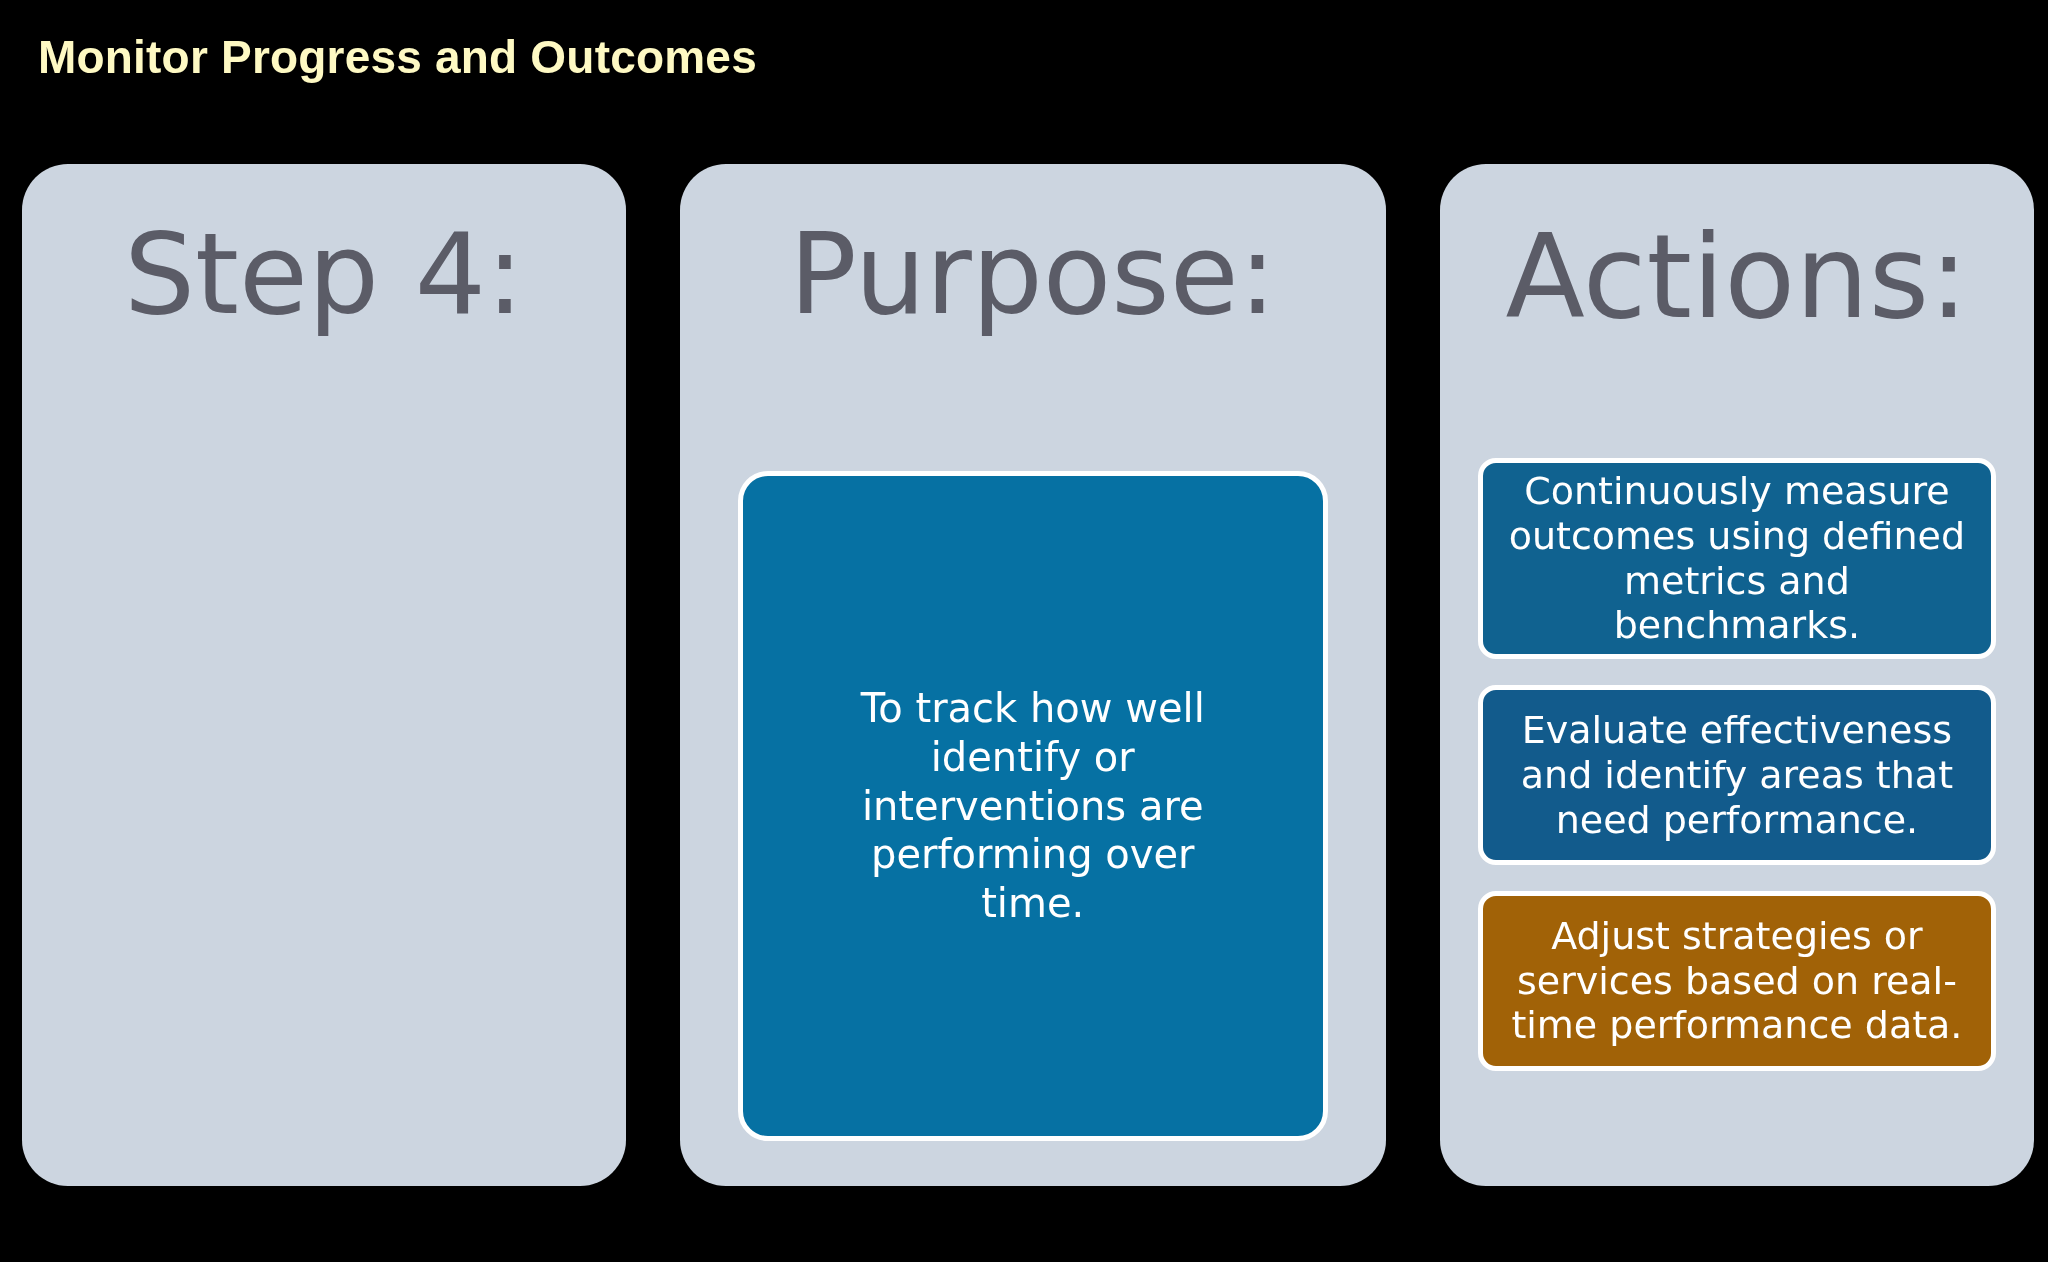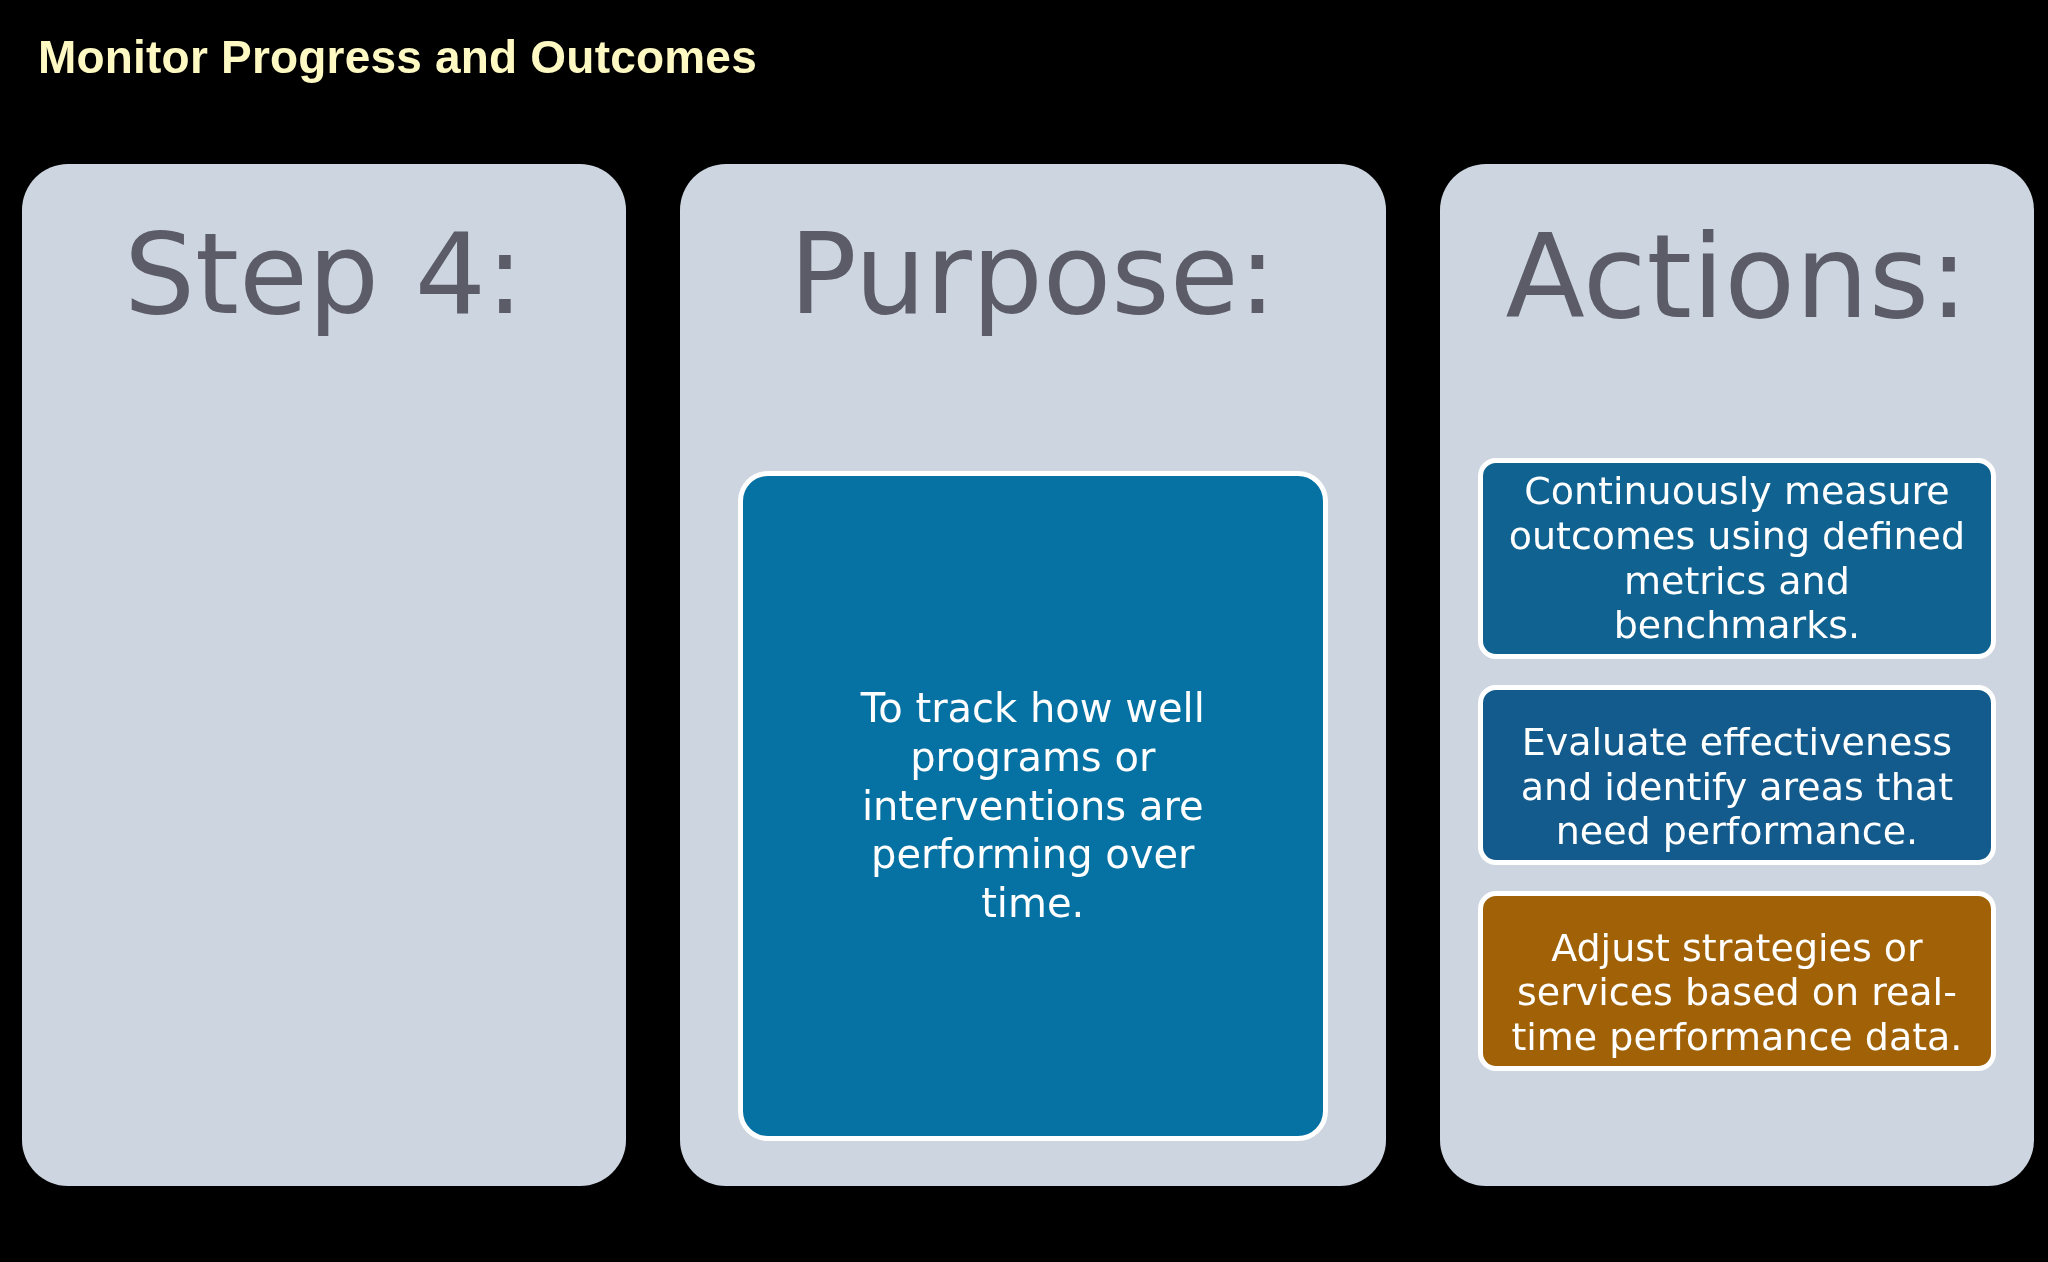--- a/index.html
+++ b/index.html
@@ -105,21 +105,21 @@
     flex-direction: column;
     gap: 26px;
   }
   .action-item {
     flex: 1 1 0;
     box-sizing: border-box;
     background: #125b8c;
     border: 5px solid #ffffff;
     border-radius: 18px;
     display: flex;
-    align-items: flex-end;
+    align-items: center;
     justify-content: center;
     padding: 6px 14px;
   }
   .action-item.tone-a { background: #106290; }
   .action-item.tone-b { background: #125b8c; }
   .action-item.tone-c { background: #a16207; }
   .action-text {
     color: #ffffff;
     font-family: "DejaVu Sans", sans-serif;
     font-size: 38px;
@@ -135,21 +135,21 @@
 <div id="columns">
 
   <div class="card col-1">
     <div class="card-header">Step 4:</div>
   </div>
 
   <div class="card col-2">
     <div class="card-header">Purpose:</div>
     <div id="purpose-body-wrap">
       <div id="purpose-body">
-        <div id="purpose-body-text">To track how well programs or interventions are performing over time.</div>
+        <div id="purpose-body-text">To track how well identify or interventions are performing over time.</div>
       </div>
     </div>
   </div>
 
   <div class="card col-3">
     <div class="card-header">Actions:</div>
     <div id="actions-list">
       <div class="action-item tone-a">
         <div class="action-text">Continuously measure outcomes using defined metrics and benchmarks.</div>
       </div>

